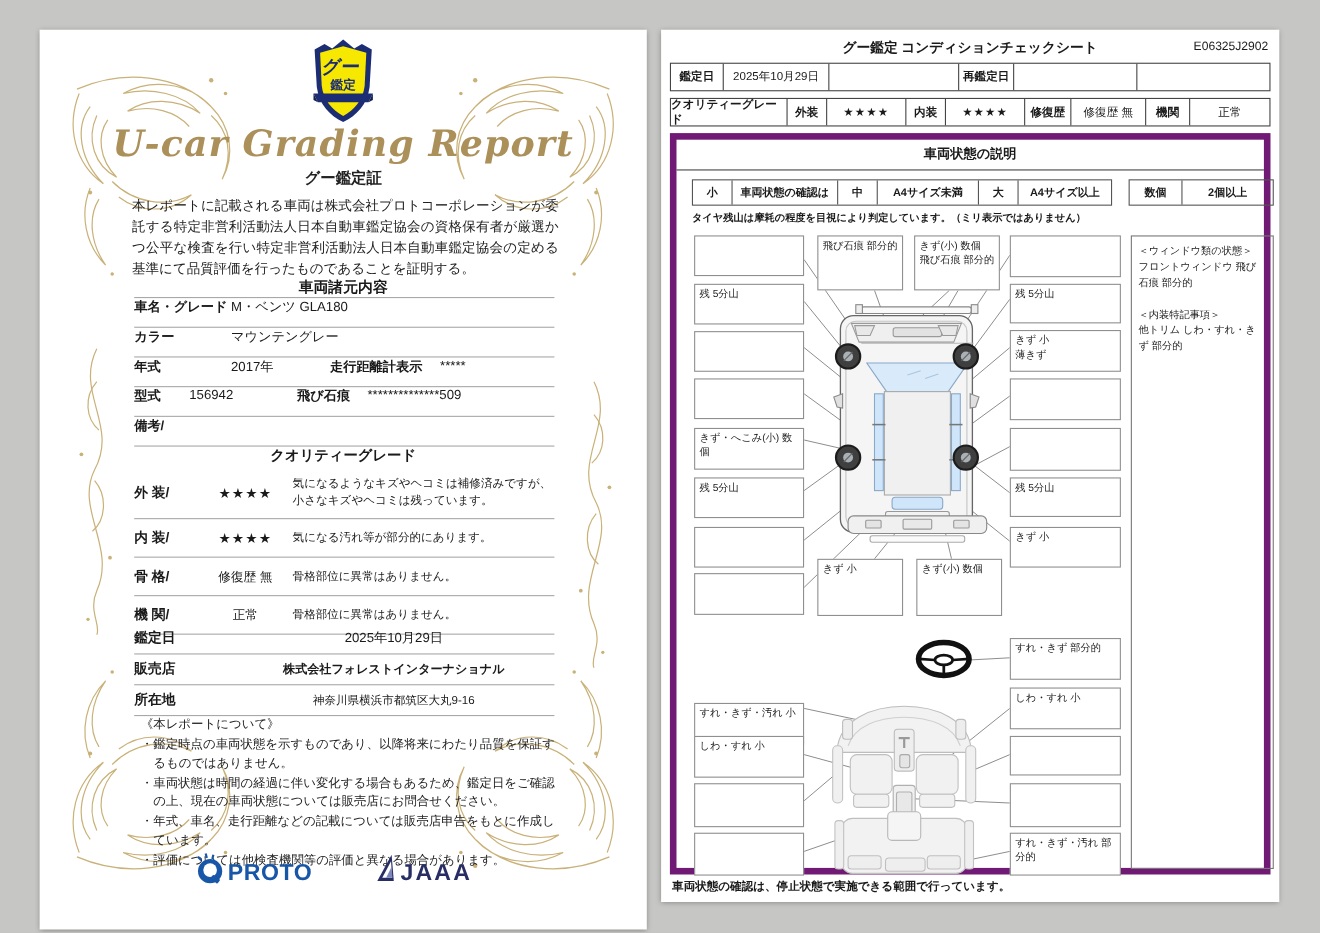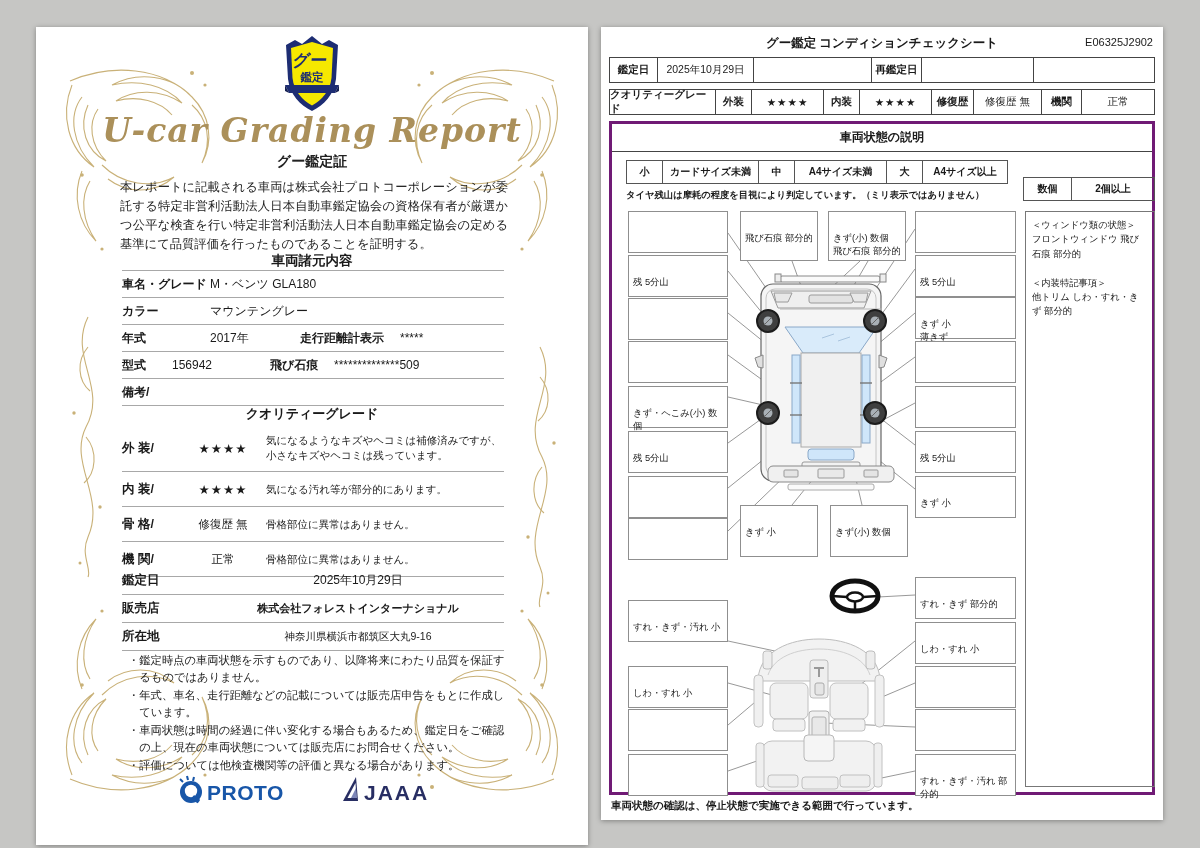--- a/index.html
+++ b/index.html
@@ -14,21 +14,21 @@
   .lp .content{position:absolute;left:0;top:0;width:100%;height:100%;z-index:1;}
   .badge{position:absolute;left:50%;top:6px;transform:translateX(-50%);}
   .rtitle{position:absolute;left:0;top:84px;width:100%;text-align:center;
           font-family:"DejaVu Serif","Liberation Serif",serif;font-style:italic;font-weight:bold;
           font-size:33px;color:#ab905a;letter-spacing:1px;}
   .rsub{position:absolute;left:0;top:126px;width:100%;text-align:center;font-size:14px;font-weight:bold;color:#222;}
   .intro{position:absolute;left:84px;top:151px;width:388px;font-family:"Liberation Serif","DejaVu Serif",serif;
          font-size:12.3px;line-height:1.55;text-align:justify;color:#222;}
   .sechead{position:absolute;width:100%;text-align:center;font-size:13.5px;font-weight:bold;}
   .spec{position:absolute;left:86px;top:243px;width:382px;border-top:1px solid #a8a8a8;font-size:12px;}
-  .srow{display:flex;align-items:center;height:26px;border-bottom:1px solid #a8a8a8;}
+  .srow{display:flex;height:26px;border-bottom:1px solid #a8a8a8;}
   .srow .lab{font-weight:bold;flex:0 0 88px;}
   .srow .lab2{font-weight:bold;flex:0 0 100px;}
   .grades{position:absolute;left:86px;top:398px;width:382px;font-size:11px;}
   .grow{display:flex;align-items:center;border-bottom:1px solid #a8a8a8;}
   .grow .glab{flex:0 0 58px;font-weight:bold;font-size:12.5px;}
   .grow .gval{flex:0 0 86px;text-align:center;font-size:12.5px;letter-spacing:1px;}
   .grow .gdesc{flex:1;font-size:10.5px;line-height:1.4;}
   .inforows{position:absolute;left:86px;top:540px;width:382px;}
   .irow{display:flex;align-items:center;height:27px;border-bottom:1px solid #a8a8a8;}
   .irow .ilab{flex:0 0 90px;font-weight:bold;font-size:12.5px;}
@@ -40,32 +40,32 @@
   .about .ai{padding-left:1em;text-indent:-1em;margin-top:1px;}
   .logos{position:absolute;left:0;top:746px;width:100%;display:flex;justify-content:center;gap:34px;align-items:center;}
 
   
   .rp .rhead{position:absolute;left:0;top:8px;width:100%;text-align:center;font-size:12.5px;font-weight:bold;font-family:Liberation Serif, serif;}
   .docid{position:absolute;right:10px;top:9px;font-size:11px;}
   .trow{position:absolute;left:8px;width:546px;display:flex;border:1px solid #444;box-sizing:border-box;}
   .trow .c{border-right:1px solid #444;box-sizing:border-box;display:flex;align-items:center;justify-content:center;
            font-size:10.5px;font-weight:bold;height:24px;}
   .trow .c:last-child{border-right:none;}
-  .mainbox{position:absolute;left:8px;top:94px;width:546px;height:674px;border:3px solid #701a75;box-sizing:border-box;}
+  .mainbox{position:absolute;left:8px;top:94px;width:546px;height:674px;border:6px solid #701a75;box-sizing:border-box;}
   .mbhead{width:100%;text-align:center;font-size:12px;font-weight:bold;padding:5px 0;border-bottom:1px solid #444;}
   .legendwrap{position:absolute;left:14px;top:36px;display:flex;border:1px solid #555;}
-  .numwrap{position:absolute;left:411px;top:53px;display:flex;border:1px solid #555;}
+  .numwrap{position:absolute;left:411px;top:36px;display:flex;border:1px solid #555;}
   .lcell{border-right:1px solid #555;display:flex;align-items:center;justify-content:center;height:22px;
          font-size:10px;font-weight:bold;box-sizing:border-box;}
   .lcell:last-child{border-right:none;}
   .tirenote{position:absolute;left:14px;top:65px;font-size:9.3px;font-weight:bold;line-height:1.5;}
   .diag{position:absolute;left:0;top:81px;width:546px;height:592px;}
   .diag svg{position:absolute;left:0;top:0;}
   .lbox{position:absolute;background:#fff;border:1px solid #8f8f8f;box-sizing:border-box;
-        font-size:9.3px;line-height:1.4;padding:20px 4px;white-space:pre-line;color:#222;z-index:2;}
+        font-size:9.3px;line-height:1.4;padding:2px 4px;white-space:pre-line;color:#222;z-index:2;}
   .sidepanel{position:absolute;left:413px;top:6px;width:130px;height:576px;border:1px solid #777;
              box-sizing:border-box;padding:6px;font-size:9.3px;line-height:1.55;white-space:pre-line;z-index:2;}
   .rfoot{position:absolute;left:10px;top:772px;font-size:10.5px;font-weight:bold;}
 </style>
 </head>
 <body>
 
 <div id="stage">
 
   <div class="page lp">
@@ -178,23 +178,24 @@
           <span class="ilab">販売店</span>
           <span class="ival med">株式会社フォレストインターナショナル</span>
         </div>
         <div class="irow">
           <span class="ilab">所在地</span>
           <span class="ival small">神奈川県横浜市都筑区大丸9-16</span>
         </div>
       </div>
 
       <div class="about">
+        <div>《本レポートについて》</div>
         <div class="ai">・鑑定時点の車両状態を示すものであり、以降将来にわたり品質を保証するものではありません。</div>
+        <div class="ai">・車両状態は時間の経過に伴い変化する場合もあるため、鑑定日をご確認の上、現在の車両状態については販売店にお問合せください。</div>
         <div class="ai">・年式、車名、走行距離などの記載については販売店申告をもとに作成しています。</div>
-        <div class="ai">・車両状態は時間の経過に伴い変化する場合もあるため、鑑定日をご確認の上、現在の車両状態については販売店にお問合せください。</div>
         <div class="ai">・評価については他検査機関等の評価と異なる場合があります。</div>
       </div>
 
       <div class="logos">
         <svg width="128" height="34" viewBox="0 0 128 34">
           <circle cx="16" cy="19" r="11" fill="#1856a8"></circle>
           <circle cx="16" cy="18" r="6.2" fill="#fff"></circle>
           <rect x="19" y="22" width="8" height="4.5" rx="1" fill="#1856a8" transform="rotate(38 19 22)"></rect>
           <line x1="5" y1="6" x2="8" y2="9" stroke="#1856a8" stroke-width="2"></line>
           <line x1="12" y1="3" x2="13" y2="7" stroke="#1856a8" stroke-width="2"></line>
@@ -234,21 +235,21 @@
       <div class="c" style="width:68px;font-weight:normal;">修復歴 無</div>
       <div class="c" style="width:40px;">機関</div>
       <div class="c" style="flex:1;font-weight:normal;">正常</div>
     </div>
 
     <div class="mainbox">
       <div class="mbhead">車両状態の説明</div>
 
       <div class="legendwrap">
         <div class="lcell" style="width:36px;">小</div>
-        <div class="lcell" style="width:96px;">カードサイズ未満</div>
+        <div class="lcell" style="width:96px;">車両状態の確認は</div>
         <div class="lcell" style="width:36px;">中</div>
         <div class="lcell" style="width:92px;">A4サイズ未満</div>
         <div class="lcell" style="width:36px;">大</div>
         <div class="lcell" style="width:84px;">A4サイズ以上</div>
       </div>
       <div class="numwrap">
         <div class="lcell" style="width:48px;">数個</div>
         <div class="lcell" style="width:82px;">2個以上</div>
       </div>
 
@@ -390,21 +391,21 @@
 
         <div class="lbox" style="left:303px;top:6px;width:101px;height:38px"></div>
         <div class="lbox" style="left:303px;top:50px;width:101px;height:36px">残 5分山</div>
         <div class="lbox" style="left:303px;top:92px;width:101px;height:38px">きず 小
 薄きず</div>
         <div class="lbox" style="left:303px;top:136px;width:101px;height:38px"></div>
         <div class="lbox" style="left:303px;top:181px;width:101px;height:39px"></div>
         <div class="lbox" style="left:303px;top:226px;width:101px;height:36px">残 5分山</div>
         <div class="lbox" style="left:303px;top:271px;width:101px;height:37px">きず 小</div>
 
-        <div class="lbox" style="left:16px;top:395px;width:100px;height:38px">すれ・きず・汚れ 小</div>
+        <div class="lbox" style="left:16px;top:431px;width:100px;height:38px">すれ・きず・汚れ 小</div>
         <div class="lbox" style="left:16px;top:461px;width:100px;height:38px">しわ・すれ 小</div>
         <div class="lbox" style="left:16px;top:504px;width:100px;height:40px"></div>
         <div class="lbox" style="left:16px;top:549px;width:100px;height:39px"></div>
 
         <div class="lbox" style="left:303px;top:372px;width:101px;height:38px">すれ・きず 部分的</div>
         <div class="lbox" style="left:303px;top:417px;width:101px;height:38px">しわ・すれ 小</div>
         <div class="lbox" style="left:303px;top:461px;width:101px;height:36px"></div>
         <div class="lbox" style="left:303px;top:504px;width:101px;height:40px"></div>
         <div class="lbox" style="left:303px;top:549px;width:101px;height:39px">すれ・きず・汚れ 部分的</div>
 

